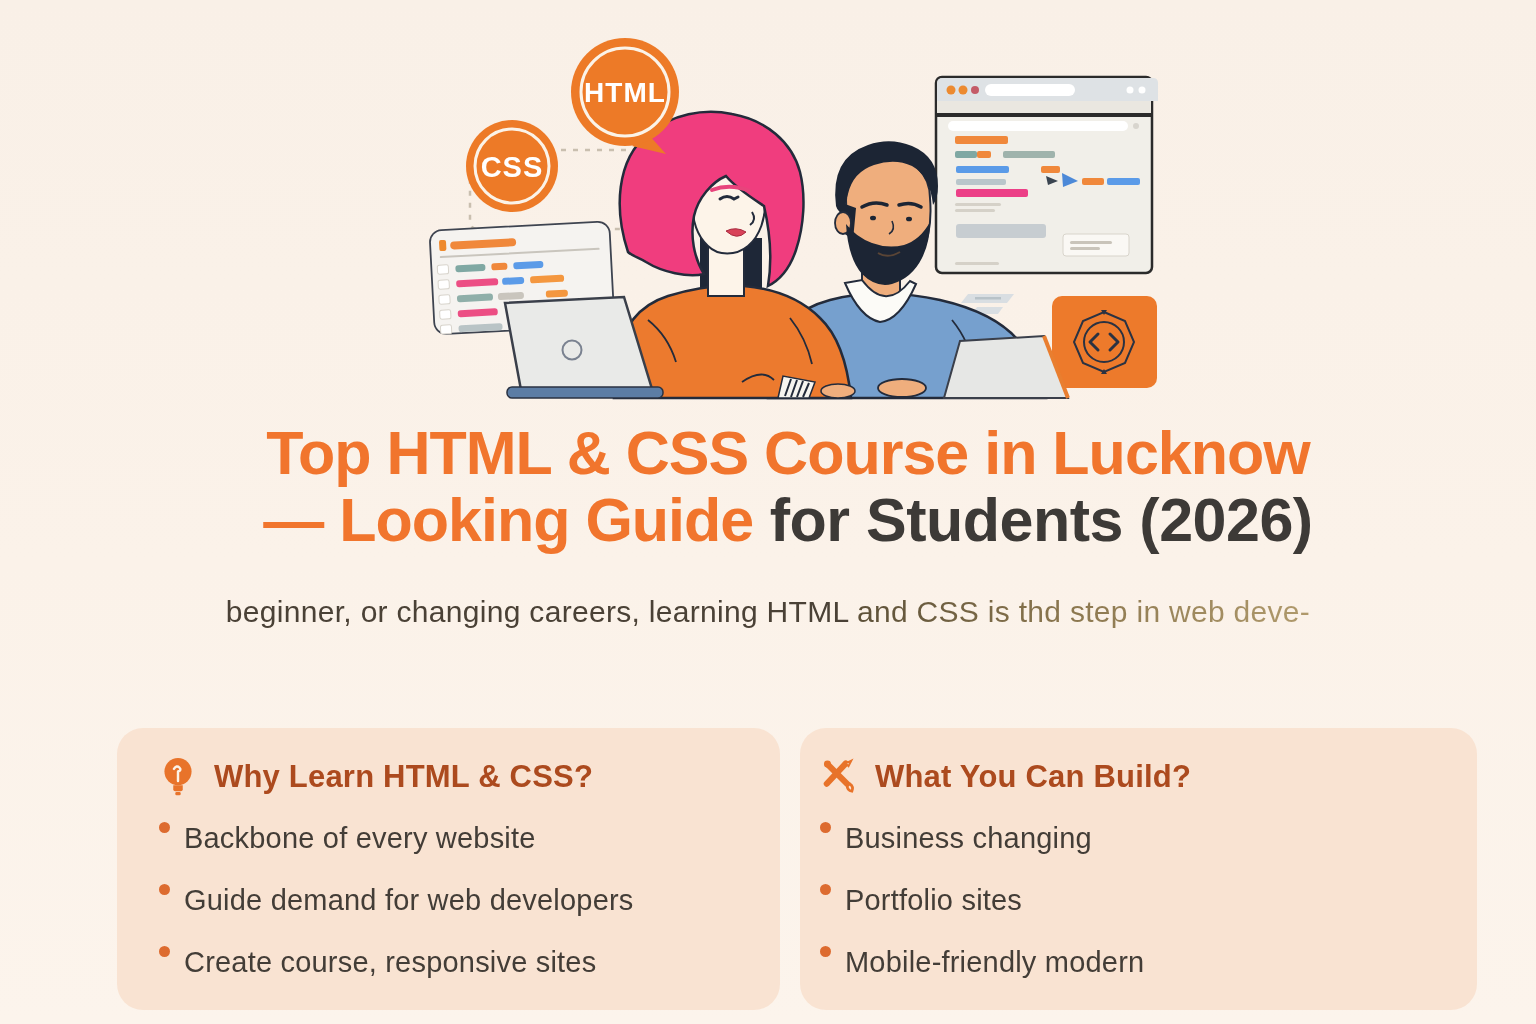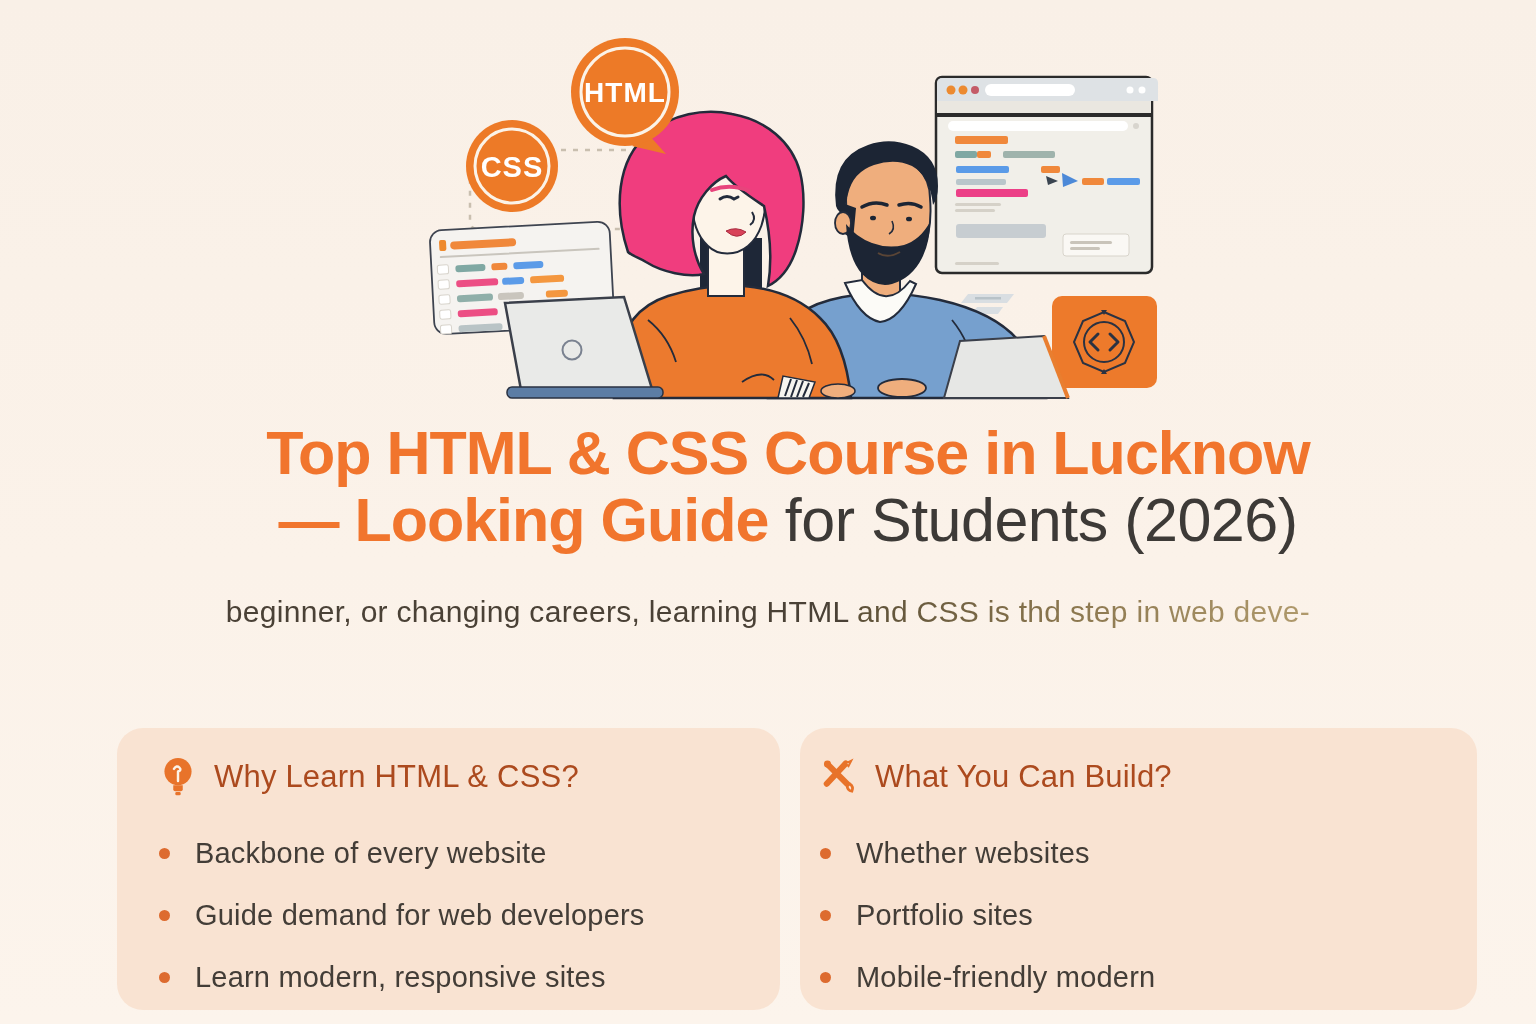--- a/index.html
+++ b/index.html
@@ -14,21 +14,21 @@
   .hero{position:absolute;left:425px;top:10px;width:740px;height:390px;}
 
   
   .heading{
     position:absolute;top:420px;left:0;width:100%;
     text-align:center;font-weight:800;font-size:61px;line-height:67px;
     letter-spacing:-1px;
     padding-left:20px;
   }
   .heading .orange{color:#F1752D;}
-  .heading .dark{color:#3D3A37;font-weight:400;letter-spacing:-0.5px;}
+  .heading .dark{color:#3D3A37;font-weight:700;letter-spacing:-0.5px;}
 
   
   .intro{
     position:absolute;top:585px;left:0;width:100%;
     text-align:center;font-size:30px;line-height:54px;
     color:#4A4136;letter-spacing:0.3px;
   }
   .intro .fade{color:#8A764E;}
   @supports ((-webkit-background-clip:text) or (background-clip:text)){
     .intro .fade{
@@ -38,25 +38,25 @@
   }
 
   
   .card{
     position:absolute;top:728px;height:282px;border-radius:26px;
     background:#F9E3D2;box-sizing:border-box;padding:28px 40px 0 42px;
   }
   .card.left{left:117px;width:663px;}
   .card.right{left:800px;width:677px;padding-left:20px;}
   .card-title-row{display:flex;align-items:center;gap:17px;}
-  .card-title{font-size:31px;font-weight:400;color:#AC4A1E;letter-spacing:0.2px;}
+  .card-title{font-size:31px;font-weight:700;color:#AC4A1E;letter-spacing:0.2px;}
   .card-icon{width:38px;height:42px;flex:0 0 auto;}
   .card ul{list-style:none;margin:24px 0 0 0;padding:0;}
   .card li{
-    display:flex;align-items:center;gap:25px;
+    display:flex;align-items:flex-start;gap:14px;
     font-size:29px;color:#433D37;letter-spacing:0.2px;
     height:62px;
   }
   .dot{width:11px;height:11px;border-radius:50%;background:#DD6B2F;flex:0 0 auto;}
 </style>
 </head>
 <body>
 
 <div class="stage">
 
@@ -249,40 +249,40 @@
       <li>
         <span class="dot"></span>
         <span>Backbone of every website</span>
       </li>
       <li>
         <span class="dot"></span>
         <span>Guide demand for web developers</span>
       </li>
       <li>
         <span class="dot"></span>
-        <span>Learn modern, responsive sites</span>
+        <span>Create course, responsive sites</span>
       </li>
     </ul>
   </div>
 
   <div class="card right">
     <div class="card-title-row">
       <svg class="card-icon" viewBox="0 0 28 30">
         <path d="M5,20 L19,5" stroke="#E8732A" stroke-width="4.5" stroke-linecap="round" fill="none"></path>
         <path d="M19,5 L23,3 L21,7 Z" fill="#FBF3E8" stroke="#E8732A" stroke-width="1.5"></path>
         <path d="M6,6 L20,20" stroke="#E8732A" stroke-width="4.5" stroke-linecap="round" fill="none"></path>
         <circle cx="5.5" cy="5.5" r="2.6" fill="#E8732A"></circle>
         <path d="M22,20 q3,2 1.5,5.5 q-3.5,-0.5 -3.5,-4 q0,-1 2,-1.5 Z" fill="none" stroke="#E8732A" stroke-width="2"></path>
       </svg>
       <span class="card-title">What You Can Build?</span>
     </div>
     <ul>
       <li>
         <span class="dot"></span>
-        <span>Whether websites</span>
+        <span>Business changing</span>
       </li>
       <li>
         <span class="dot"></span>
         <span>Portfolio sites</span>
       </li>
       <li>
         <span class="dot"></span>
         <span>Mobile-friendly modern</span>
       </li>
     </ul>

